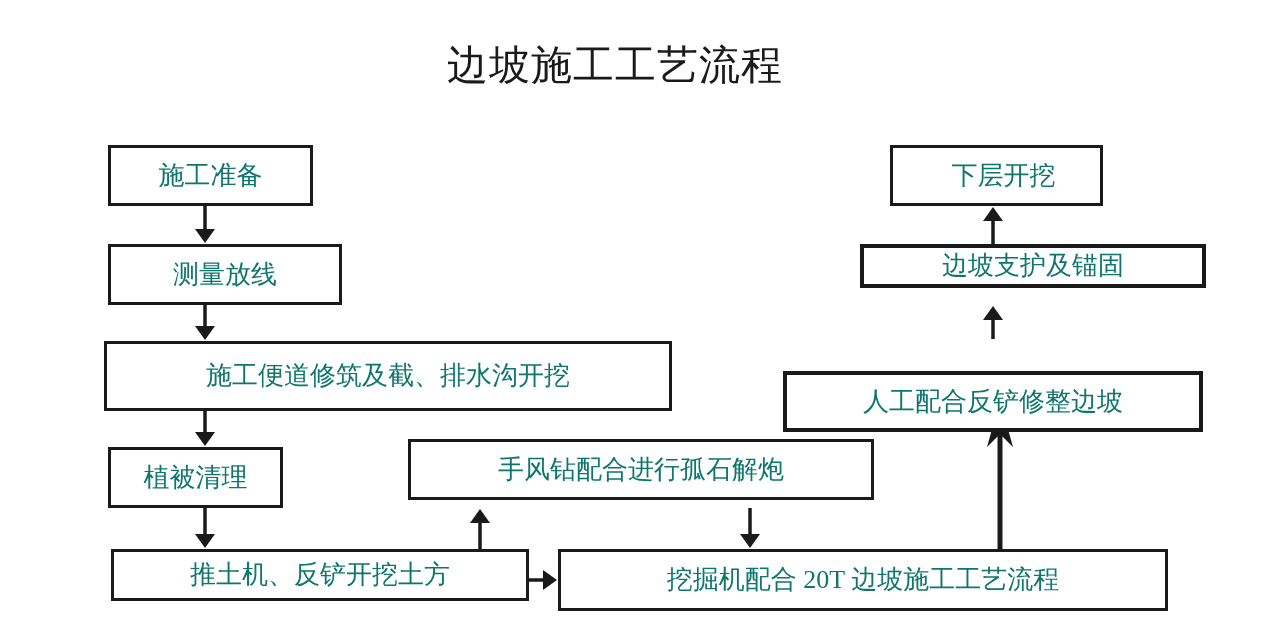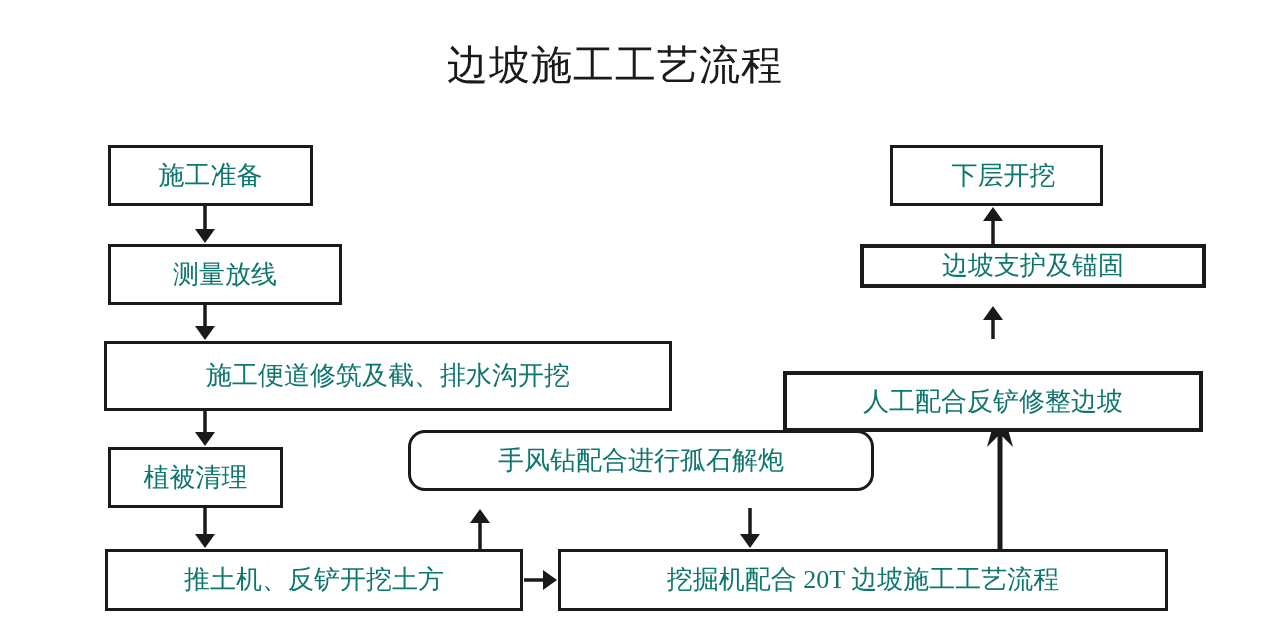--- a/index.html
+++ b/index.html
@@ -103,24 +103,24 @@
       </div>
       <div class="node" style="left: 108px; top: 244px; width: 234px; height: 61px;">
         <span>测量放线</span>
       </div>
       <div class="node" style="left: 104px; top: 341px; width: 568px; height: 70px;">
         <span>施工便道修筑及截、排水沟开挖</span>
       </div>
       <div class="node" style="left: 108px; top: 447px; width: 175px; height: 61px;">
         <span>植被清理</span>
       </div>
-      <div class="node" style="left: 105px; top: 549px; width: 418px; height: 62px;">
+      <div class="node" style="left: 111px; top: 549px; width: 418px; height: 52px;">
         <span>推土机、反铲开挖土方</span>
       </div>
-      <div class="node" style="left: 408px; top: 430px; width: 466px; height: 61px; border-radius: 17px;">
+      <div class="node" style="left: 408px; top: 439px; width: 466px; height: 61px;">
         <span>手风钻配合进行孤石解炮</span>
       </div>
       <div class="node" style="left: 558px; top: 549px; width: 610px; height: 62px;">
         <span>挖掘机配合 20T 边坡施工工艺流程</span>
       </div>
       <div class="node bold" style="left: 783px; top: 339px; width: 420px; height: 61px; margin-top: 32px;">
         <span>人工配合反铲修整边坡</span>
       </div>
       <div class="node bold" style="left: 860px; top: 244px; width: 346px; height: 44px;">
         <span>边坡支护及锚固</span>

